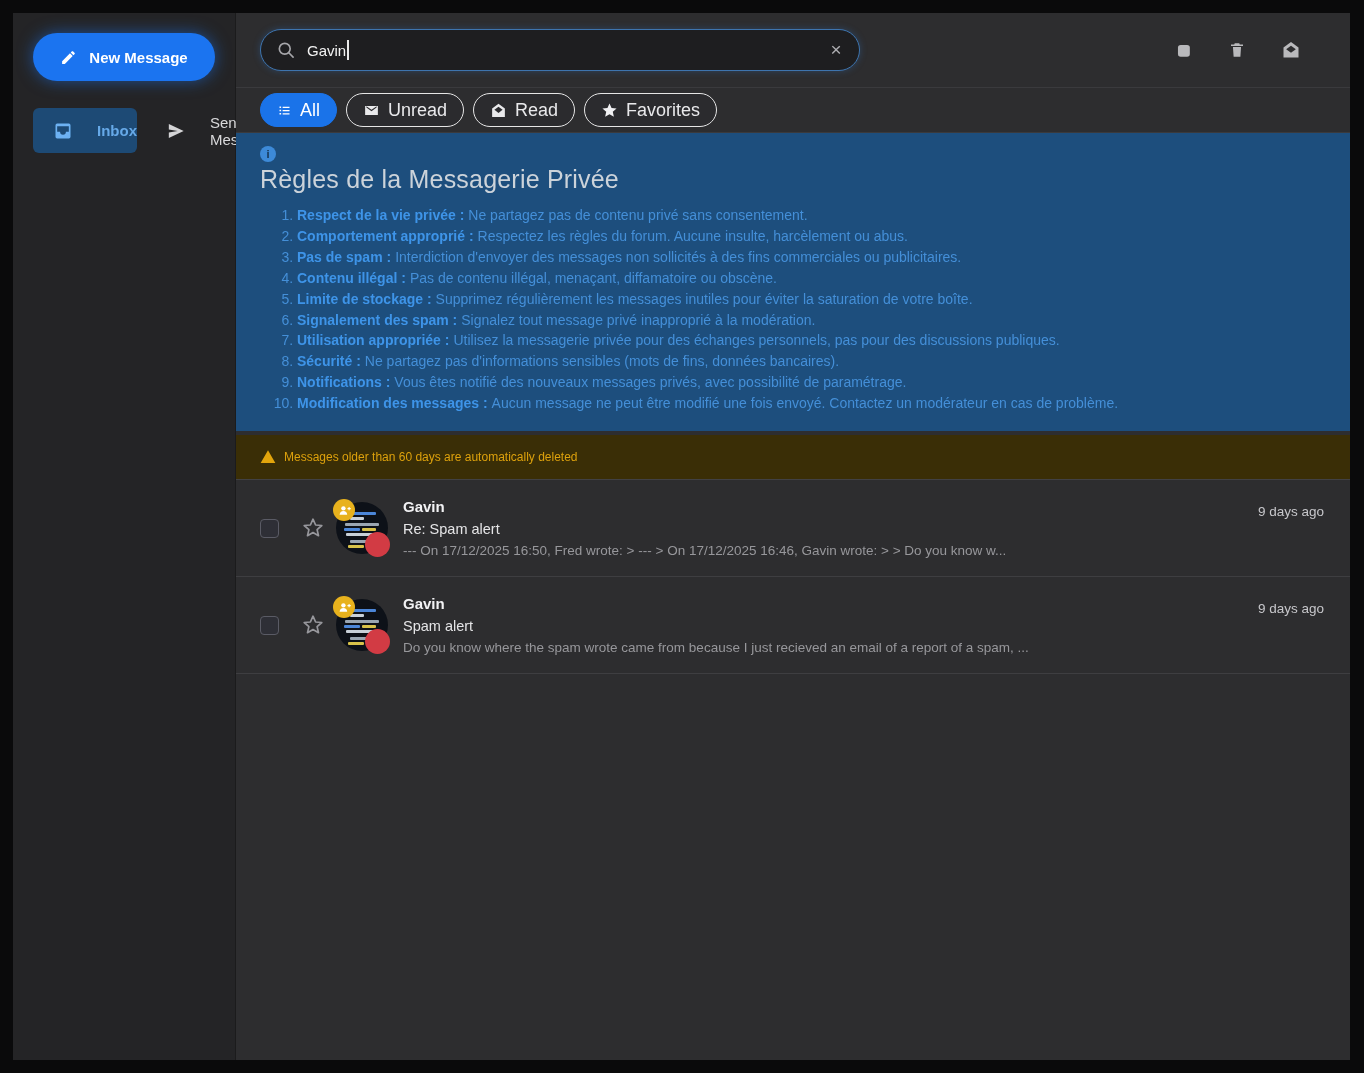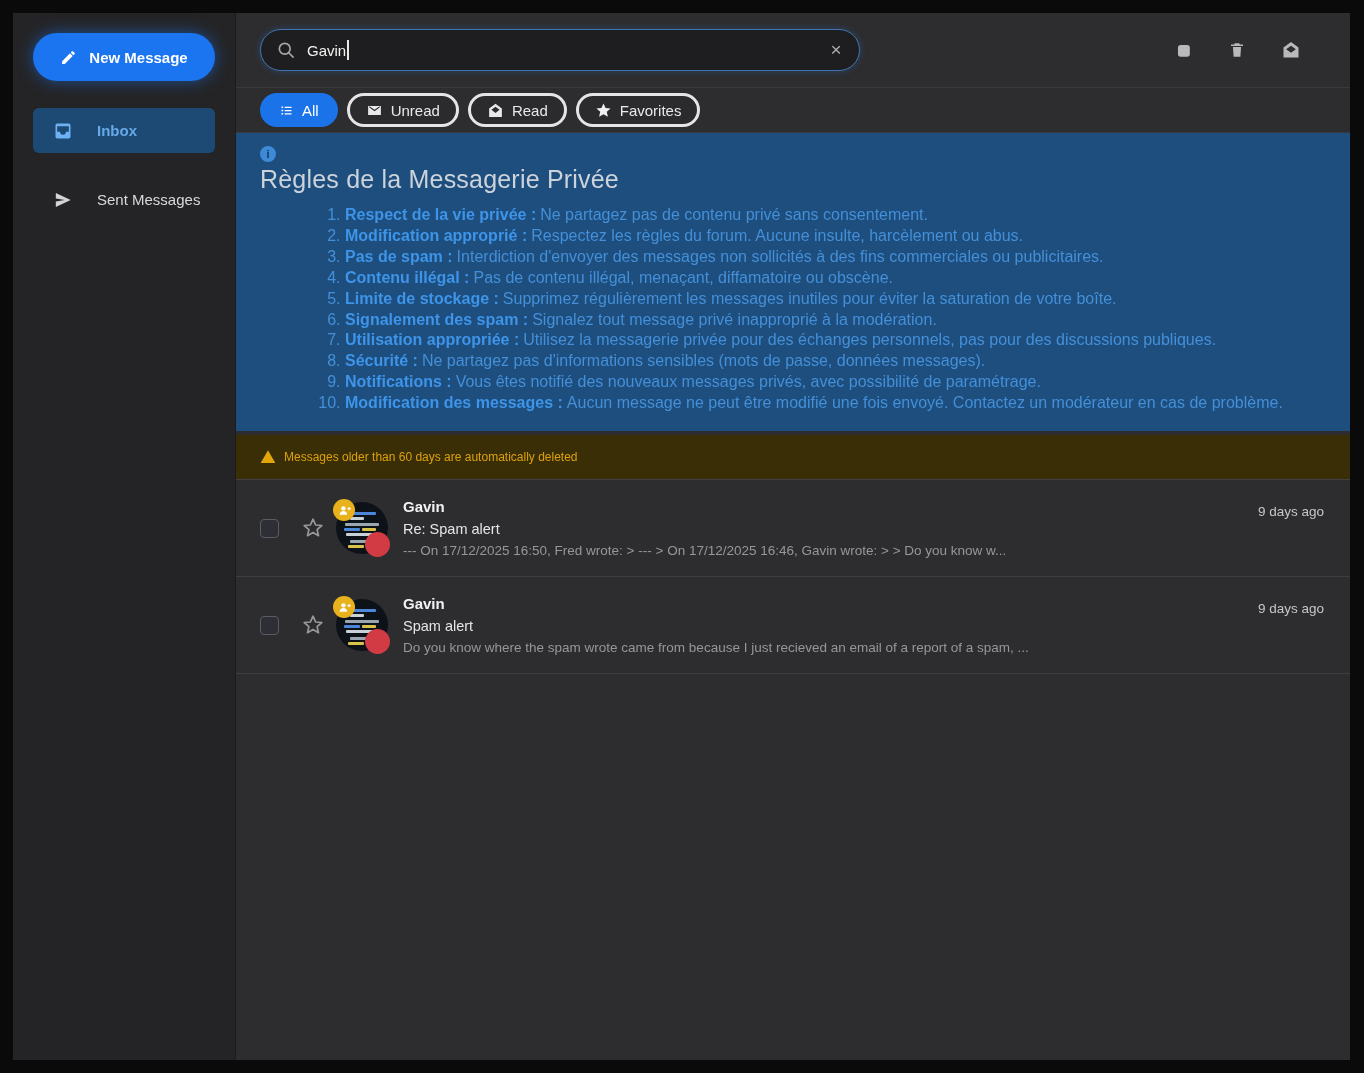--- a/index.html
+++ b/index.html
@@ -6,21 +6,21 @@
   html,body { width:1364px; height:1073px; background:#0a0a0b; font-family:"Liberation Sans", sans-serif; overflow:hidden; }
 
   .frame { position:absolute; left:13px; top:13px; width:1337px; height:1047px; display:flex; }
 
   
   .sidebar { width:223px; background:#242426; border-right:1px solid #1b1b1c; padding:20px 20px 0 20px; flex-shrink:0; }
   .new-msg { width:100%; height:48px; border:none; border-radius:24px; background:#1b74f0;
              box-shadow:0 0 16px rgba(27,116,240,.55); color:#fff; font-weight:bold; font-size:15px;
              display:flex; align-items:center; justify-content:center; gap:12px; cursor:pointer;
              font-family:"Liberation Sans", sans-serif; margin-bottom:27px;text-align:right; }
-  .nav { display:flex; flex-direction:column; gap:24px; }
+  .nav { display:flex; flex-direction:row; gap:9px; }
   .nav-item { height:45px; border-radius:6px; display:flex; align-items:center; padding:0 0 0 20px; gap:24px;
               color:#d9d9db; font-size:15px; cursor:pointer; }
   .nav-item.active { background:#1d4a75; color:#66a9e8; font-weight:bold; }
   .nav-item svg { flex-shrink:0; }
 
   
   .main { flex:1; background:#2d2d2f; display:flex; flex-direction:column; min-width:0; }
 
   .topbar { height:75px; display:flex; align-items:center; padding:0 24px; border-bottom:1px solid #3a3a3d; flex-shrink:0; }
   .search { position:relative; width:600px; height:42px; }
@@ -31,32 +31,32 @@
   .caret { position:absolute; left:87px; top:11px; width:1.5px; height:20px; background:#e9e9e9; }
   .clear-btn { position:absolute; right:10px; top:7px; width:28px; height:28px; border:none; background:transparent;
                color:#aeaeb2; font-size:19px; cursor:pointer; line-height:28px; }
   .top-actions { margin-left:auto; display:flex; align-items:center; gap:28px; padding-right:22px; }
   .icon-btn { width:26px; height:26px; background:transparent; border:none; cursor:pointer; display:flex;
               align-items:center; justify-content:center; }
 
   .filterbar { height:45px; display:flex; align-items:center; gap:9px; padding:0 24px;
                border-bottom:1px solid #3a3a3d; flex-shrink:0; }
   .pill { height:34px; border-radius:17px; display:flex; align-items:center; gap:8px; padding:0 16px;
-          background:#2b2b2e; border:3px solid #e5e5e5; color:#e9e9eb; font-size:15px; cursor:pointer;
+          background:#2b2b2e; border:1px solid #e5e5e5; color:#e9e9eb; font-size:18px; cursor:pointer;
           font-family:"Liberation Sans", sans-serif; }
   .pill.active { background:#1a73e9; border-color:#1a73e9; color:#fff; }
 
   
   .rules { background:#1d4e7d; padding:13px 24px 17px 24px; flex-shrink:0; }
   .info-dot { width:16px; height:16px; border-radius:50%; background:#3d8ad8; color:#143túl250;
               color:#14324f; font-size:11px; font-weight:bold; display:flex; align-items:center; justify-content:center;
               margin-bottom:3px; }
   .rules h1 { font-size:25px; font-weight:400; color:#ccd3da; margin:3px 0 11px 0; letter-spacing:.2px; }
   .rules ol { margin:0; padding-left:37px; }
-  .rules li { font-size:16px; line-height:20.9px; color:#448fd8;margin-left:48px; }
+  .rules li { font-size:14px; line-height:20.9px; color:#448fd8; }
   .rules li::marker { color:#448fd8; }
   .rules li b { color:#3e94e8; }
   .rules li .rtext { margin-left:4px; }
 
   
   .notice { height:44px; margin-top:4px; background:#3a2e06; display:flex; align-items:center; gap:8px;
             padding:0 24px; flex-shrink:0; }
   .notice span { color:#dda10c; font-size:12px; }
 
   
@@ -187,27 +187,27 @@
         </span>
         <span>Favorites</span>
       </button>
     </div>
 
     <section class="rules">
       <div class="info-dot">i</div>
       <h1>Règles de la Messagerie Privée</h1>
       <ol>
         <li><b>Respect de la vie privée :</b><span class="rtext">Ne partagez pas de contenu privé sans consentement.</span></li>
-        <li><b>Modification approprié :</b><span class="rtext">Respectez les règles du forum. Aucune insulte, harcèlement ou abus.</span></li>
+        <li><b>Comportement approprié :</b><span class="rtext">Respectez les règles du forum. Aucune insulte, harcèlement ou abus.</span></li>
         <li><b>Pas de spam :</b><span class="rtext">Interdiction d'envoyer des messages non sollicités à des fins commerciales ou publicitaires.</span></li>
         <li><b>Contenu illégal :</b><span class="rtext">Pas de contenu illégal, menaçant, diffamatoire ou obscène.</span></li>
         <li><b>Limite de stockage :</b><span class="rtext">Supprimez régulièrement les messages inutiles pour éviter la saturation de votre boîte.</span></li>
         <li><b>Signalement des spam :</b><span class="rtext">Signalez tout message privé inapproprié à la modération.</span></li>
         <li><b>Utilisation appropriée :</b><span class="rtext">Utilisez la messagerie privée pour des échanges personnels, pas pour des discussions publiques.</span></li>
-        <li><b>Sécurité :</b><span class="rtext">Ne partagez pas d'informations sensibles (mots de passe, données messages).</span></li>
+        <li><b>Sécurité :</b><span class="rtext">Ne partagez pas d'informations sensibles (mots de fins, données bancaires).</span></li>
         <li><b>Notifications :</b><span class="rtext">Vous êtes notifié des nouveaux messages privés, avec possibilité de paramétrage.</span></li>
         <li><b>Modification des messages :</b><span class="rtext">Aucun message ne peut être modifié une fois envoyé. Contactez un modérateur en cas de problème.</span></li>
       </ol>
     </section>
 
     <div class="notice">
       <span style="display:flex;">
         <svg width="16" height="16" viewBox="0 0 24 24" fill="#e2a50c">
             <path d="M12 2L1 21h22L12 2zm1.1 14.2h-2.2v2.2h2.2v-2.2zm0-7.4h-2.2v5.4h2.2V8.8z"></path>
           </svg>

